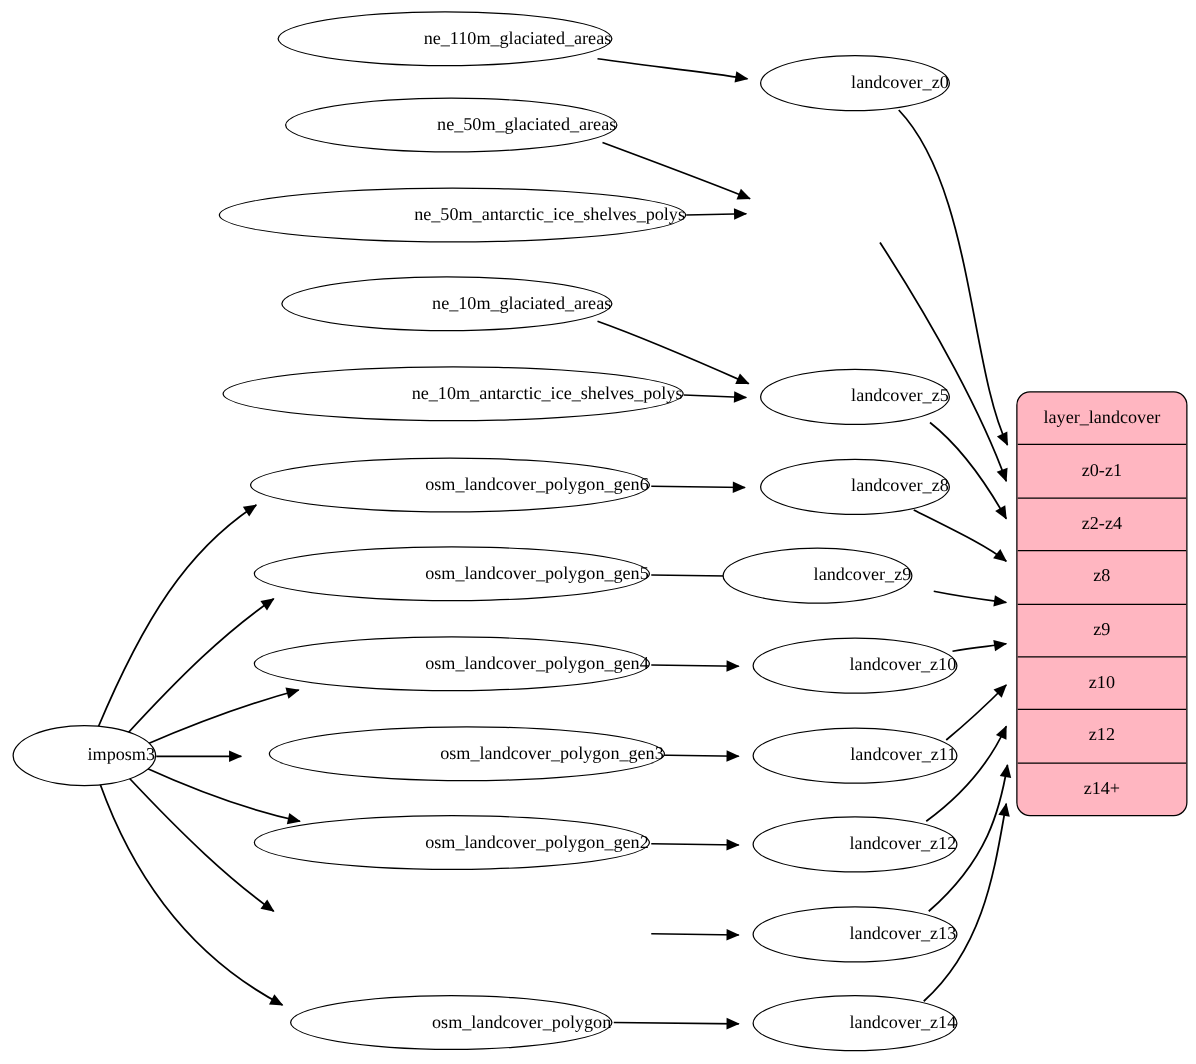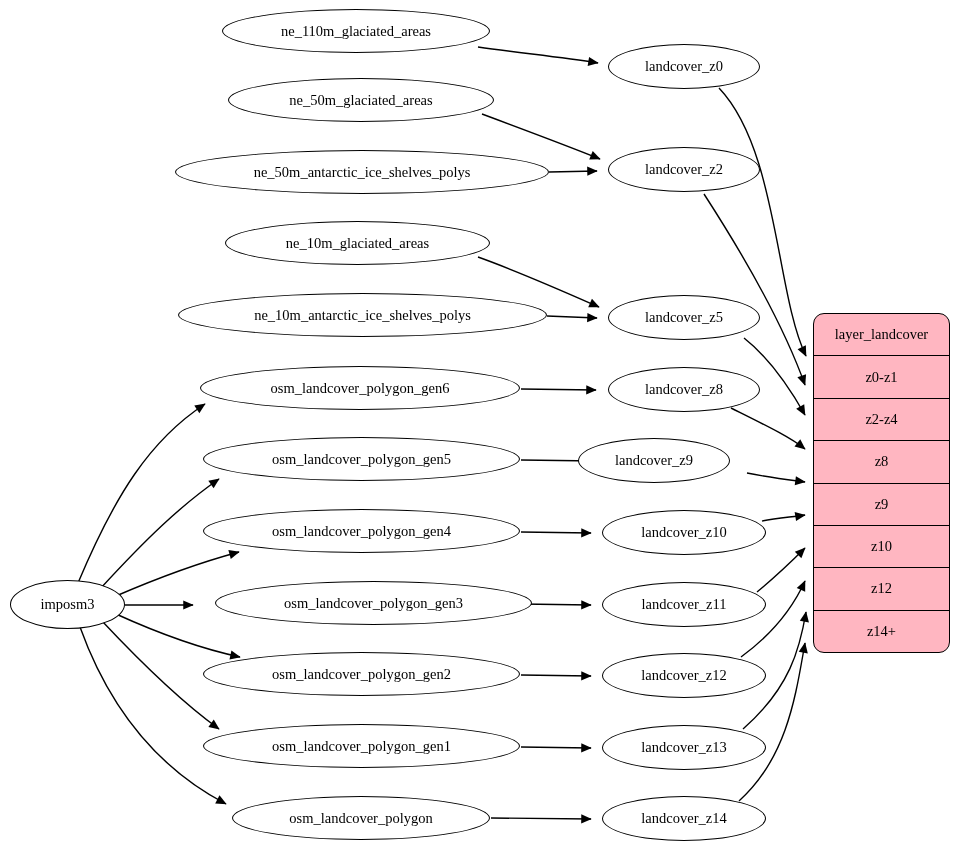--- a/index.html
+++ b/index.html
@@ -10,21 +10,21 @@
     font-family:"Liberation Serif","DejaVu Serif",serif;
     color:#000;
     overflow:hidden;
   }
   svg.edges{position:absolute;left:0;top:0;}
   .node{
     position:absolute;
     border:1.4px solid #000;
     border-radius:50%;
     background:#fff;
-    display:flex;align-items:center;justify-content:center;
+    display:flex;align-items:center;justify-content:flex-end;
     font-size:14.5px;
     white-space:nowrap;
     box-sizing:border-box;
     z-index:2;
   }
   .layer-table{
     position:absolute;
     left:813px;top:313px;width:137px;height:340px;
     border:1.4px solid #000;
     border-radius:11px;
@@ -116,32 +116,26 @@
     </div>
   <div class="node" style="left:203px;top:509px;width:317px;height:44px">
       <span>osm_landcover_polygon_gen4</span>
     </div>
   <div class="node" style="left:215px;top:581px;width:317px;height:44px">
       <span>osm_landcover_polygon_gen3</span>
     </div>
   <div class="node" style="left:203px;top:652px;width:317px;height:44px">
       <span>osm_landcover_polygon_gen2</span>
     </div>
-  <div class="node" style="left:203px;top:724px;width:317px;height:44px">
-      <span>osm_landcover_polygon_gen1</span>
-    </div>
   <div class="node" style="left:232px;top:796px;width:258px;height:44px">
       <span>osm_landcover_polygon</span>
     </div>
 
   <div class="node" style="left:608px;top:44px;width:152px;height:45px">
       <span>landcover_z0</span>
-    </div>
-  <div class="node" style="left:608px;top:147px;width:152px;height:45px">
-      <span>landcover_z2</span>
     </div>
   <div class="node" style="left:608px;top:295px;width:152px;height:45px">
       <span>landcover_z5</span>
     </div>
   <div class="node" style="left:608px;top:367px;width:152px;height:45px">
       <span>landcover_z8</span>
     </div>
   <div class="node" style="left:578px;top:438px;width:152px;height:45px">
       <span>landcover_z9</span>
     </div>

